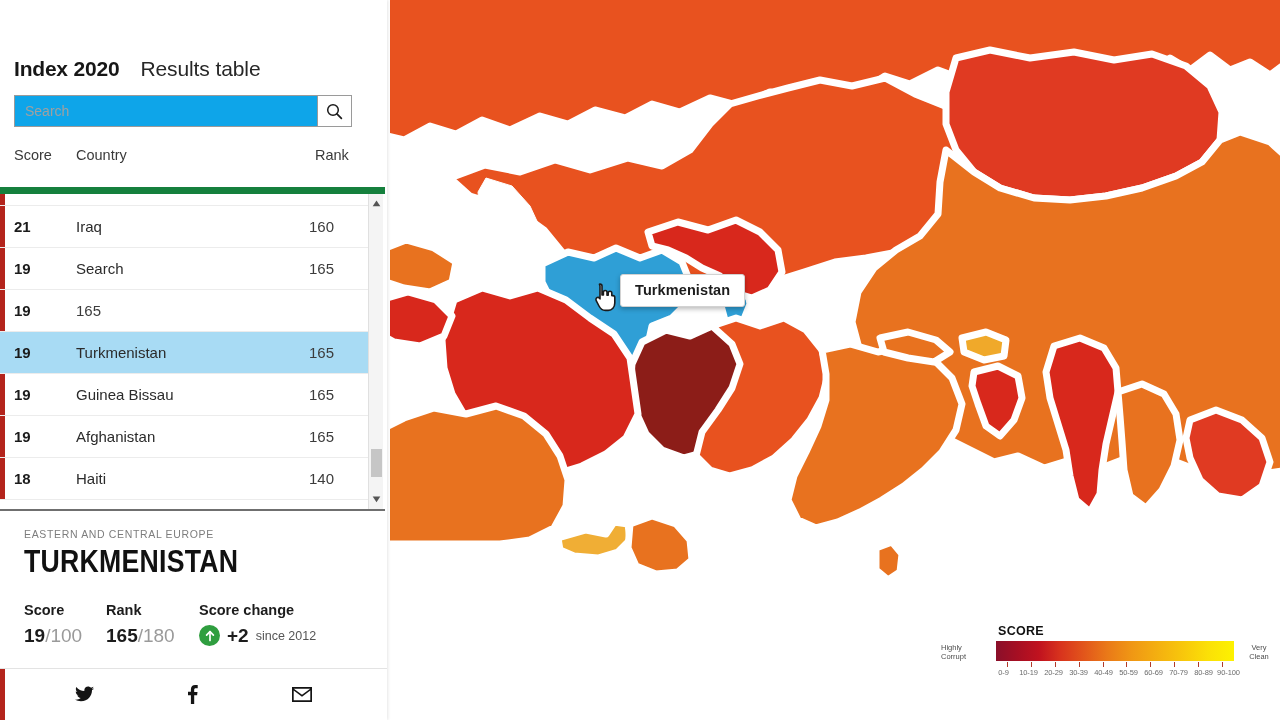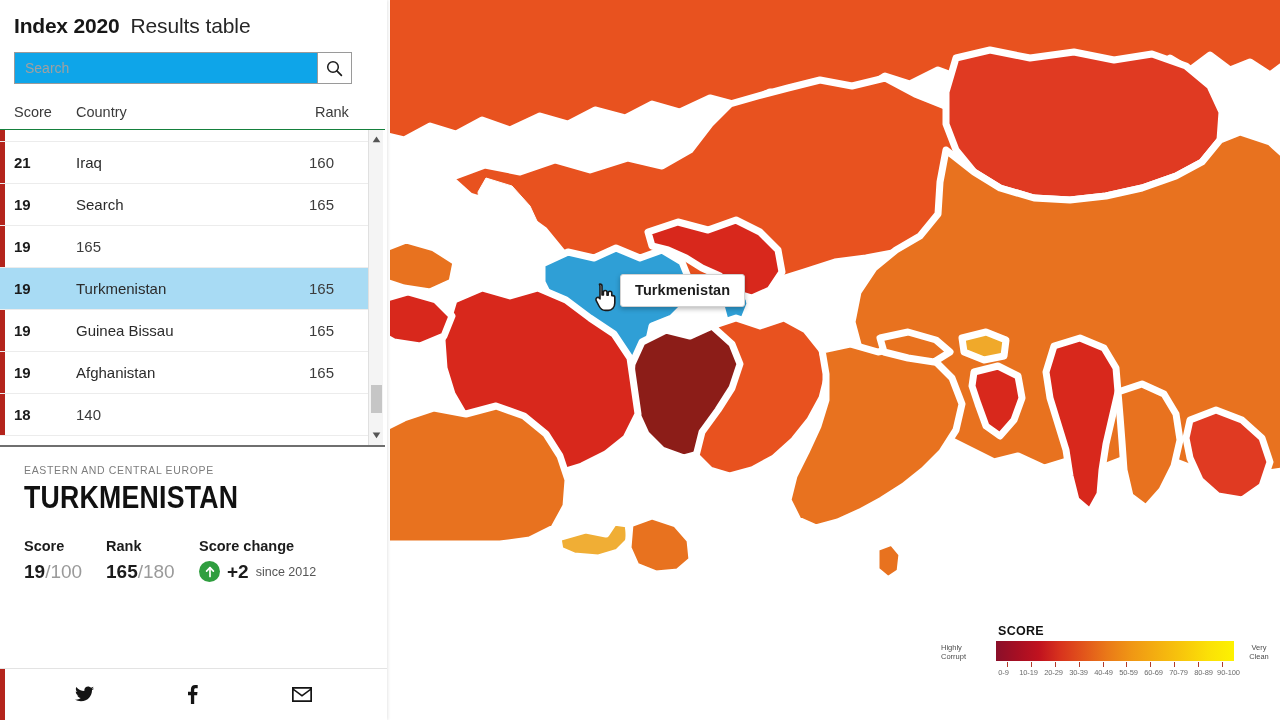--- a/index.html
+++ b/index.html
@@ -61,21 +61,21 @@
   }
 
   
   .panel{
     position:absolute;left:0;top:0;width:387px;height:720px;
     background:#ffffff;
     box-shadow:1px 0 3px rgba(0,0,0,.10);
     overflow:hidden;
   }
   .panel-head{padding:14px 12px 0 12px;}
-  .title-row{display:flex;align-items:baseline;gap:11px;padding-left:2px;}
+  .title-row{display:flex;align-items:baseline;gap:21px;padding-left:2px;margin-top:43px;}
   .title-strong{font-size:21px;font-weight:bold;color:#171717;letter-spacing:-.2px;}
   .title-light{font-size:21px;font-weight:normal;color:#272727;letter-spacing:-.1px;}
 
   .search-wrap{
     margin-top:14px;margin-left:2px;
     display:flex;width:338px;height:32px;
     border:1px solid #9a9a9a;box-sizing:border-box;background:#0ea5e9;
   }
   .search-input{
     flex:1;border:none;outline:none;background:transparent;
@@ -93,22 +93,22 @@
     display:flex;align-items:center;
     margin-top:20px;padding:0 12px 8px 14px;
     font-size:14.5px;color:#3a3a3a;
   }
   .col-score{width:62px;}
   .col-country{flex:1;}
   .col-rank{width:60px;text-align:left;}
 
   
   .list-wrap{
-    position:relative;margin:1px 2px 0 0;height:315px;
-    border-top:1px solid #15803d;
+    position:relative;margin:16px 2px 0 0;height:315px;
+    border-top:7px solid #15803d;
     overflow:hidden;
   }
   .list-clip{
     position:absolute;left:0;top:0;right:16px;bottom:0;overflow:hidden;
   }
   .list-inner{position:absolute;left:0;top:-30px;width:100%;}
   .row{
     position:relative;display:flex;align-items:center;
     height:42px;border-bottom:1px solid #ececec;
     padding-left:14px;box-sizing:border-box;background:#fff;
@@ -392,20 +392,21 @@
             </div>
             <div class="row">
               <span class="bar"></span>
               <div class="r-score">19</div>
               <div class="r-country">Afghanistan</div>
               <div class="r-rank">165</div>
             </div>
             <div class="row">
               <span class="bar"></span>
               <div class="r-score">18</div>
+              <div class="r-country">Haiti</div>
               <div class="r-rank">140</div>
             </div>
           </div>
       </div>
       <div class="sbar">
         <div class="sb-arrow sb-up">
           <svg width="9" height="7" viewBox="0 0 9 7">
             <path d="M4.5,0.5 L8.3,6.2 L0.7,6.2 Z" fill="#555"></path>
           </svg>
         </div>

